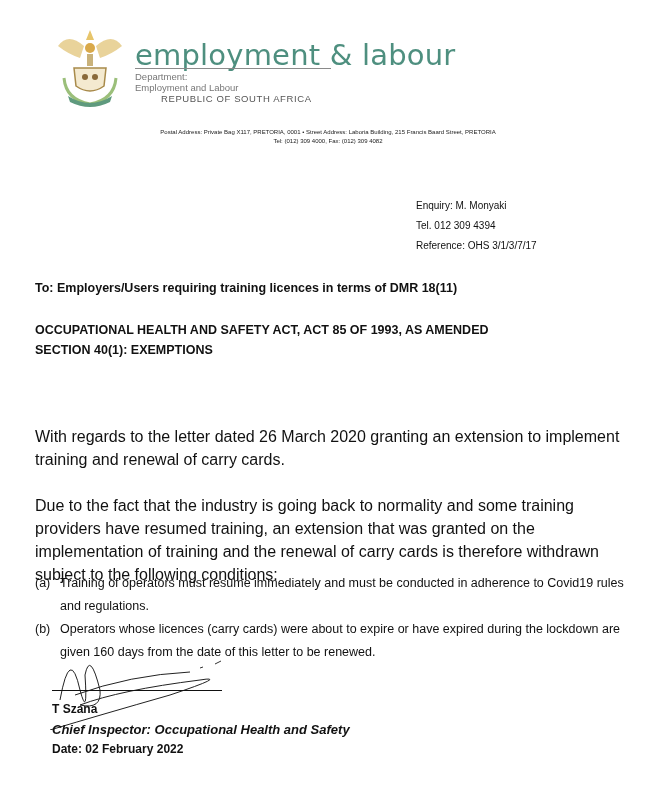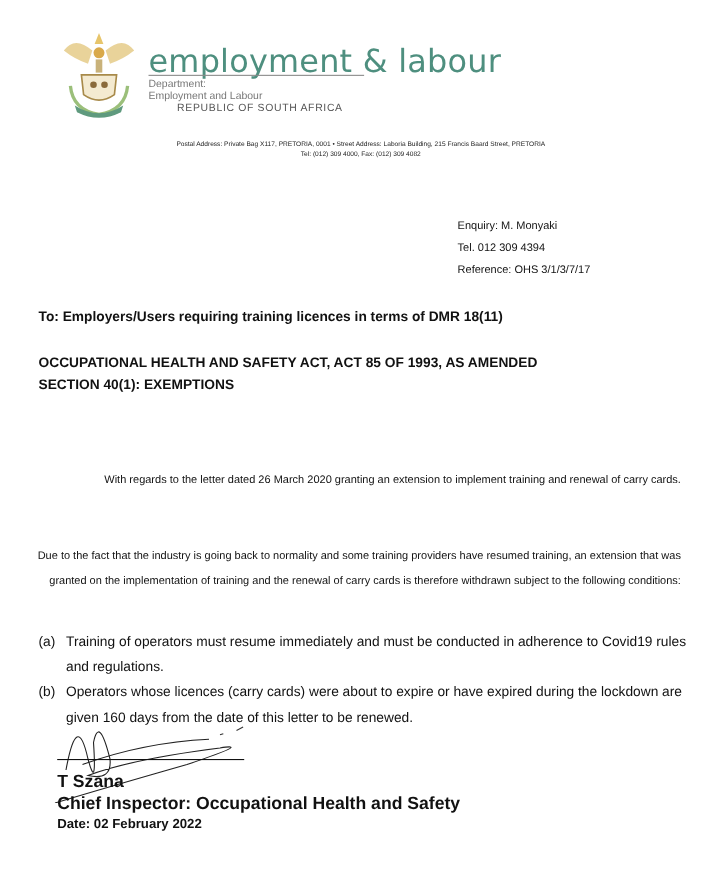--- a/index.html
+++ b/index.html
@@ -8,30 +8,30 @@
   .abs { position: absolute; }
   .crest { left: 50px; top: 24px; width: 80px; height: 86px; }
   .brand { left: 135px; top: 38px; font-size: 29px; color: #4e8f7f; letter-spacing: 0.2px; font-family: "DejaVu Sans", sans-serif; }
   .brand-rule { left: 135px; top: 68px; width: 196px; height: 1px; background: #8a8a8a; }
   .dept { left: 135px; top: 71px; font-size: 9.5px; color: #777; line-height: 11px; }
   .dept .rsa { color: #555; letter-spacing: 0.6px; font-size: 9.5px; padding-left: 26px; }
   .postal { left: 0; width: 656px; top: 128px; text-align: center; font-size: 6px; line-height: 9px; color: #222; }
   .enq { left: 416px; top: 196px; font-size: 10px; line-height: 20px; }
   .to { left: 35px; top: 281px; font-size: 12.5px; font-weight: bold; }
   .heading { left: 35px; top: 321px; font-size: 12.5px; font-weight: bold; line-height: 19.5px; width: 600px; }
-  .para { left: 19px; font-size: 10px; line-height: 23px; width: 600px; text-align: right; }
+  .para { left: 35px; font-size: 16px; line-height: 23px; width: 600px; }
   .p1 { top: 425px; }
   .p2 { top: 494px; }
   .list { left: 35px; top: 572px; font-size: 12.5px; line-height: 23px; width: 600px; }
   .li { display: flex; }
   .li .lbl { width: 19px; flex: none; }
   .sig { left: 40px; top: 650px; width: 210px; height: 80px; }
   .sig-line { left: 52px; top: 690px; width: 170px; height: 1px; background: #111; }
-  .name { left: 52px; top: 702px; font-size: 16px; font-weight: bold; }
-  .title { left: 52px; top: 722px; font-size: 16px; font-weight: bold; }
+  .name { left: 52px; top: 702px; font-size: 12px; font-weight: bold; }
+  .title { left: 52px; top: 722px; font-size: 13px; font-weight: bold; font-style: italic; }
   .date { left: 52px; top: 742px; font-size: 12px; font-weight: bold; text-align: right; }
 </style>
 </head>
 <body>
 
 <div class="abs crest">
   <svg width="80" height="86" viewBox="0 0 80 86">
     <path d="M40 6 L44 16 L36 16 Z" fill="#e7c56b"></path>
     <path d="M8 22 Q18 8 34 22 L30 34 Q18 30 8 22 Z" fill="#e9d39a"></path>
     <path d="M72 22 Q62 8 46 22 L50 34 Q62 30 72 22 Z" fill="#e9d39a"></path>

